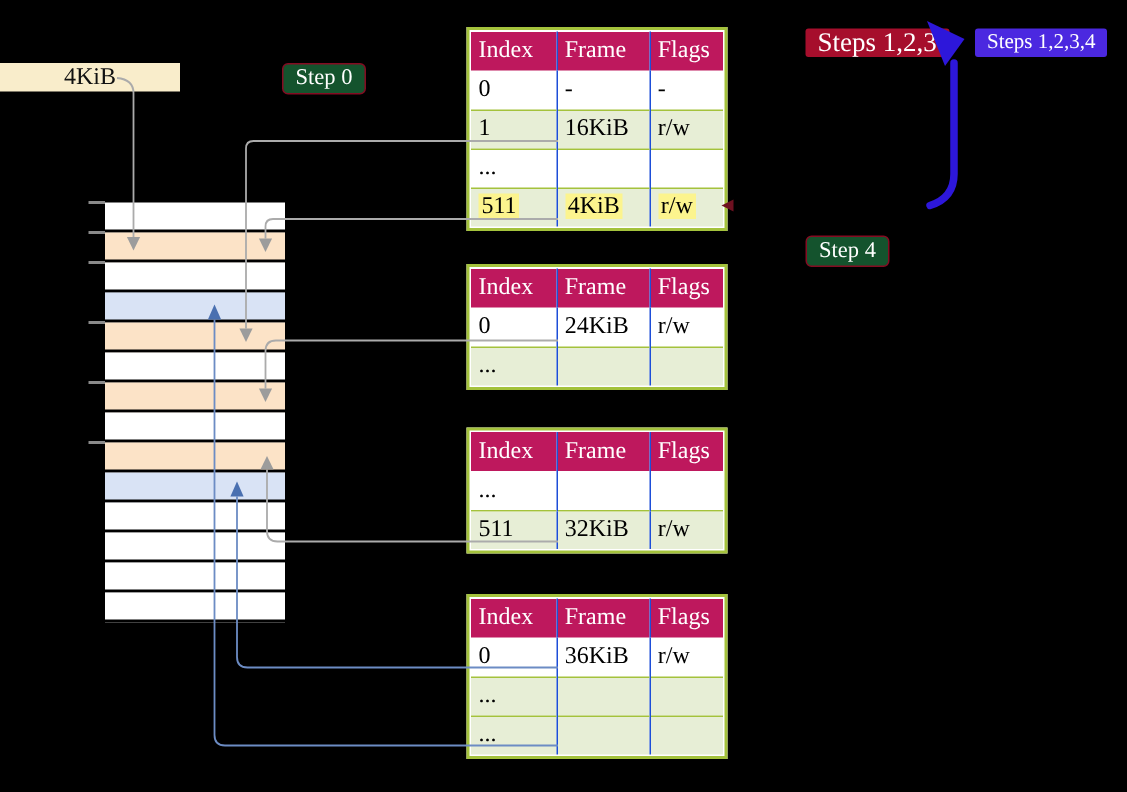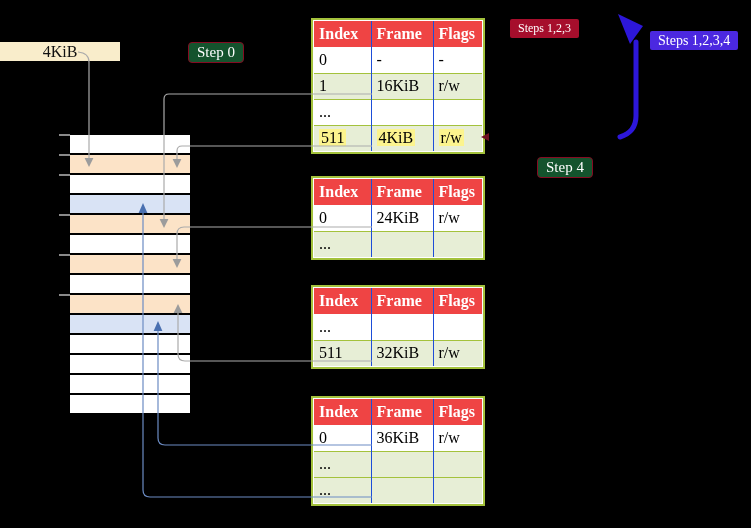--- a/index.html
+++ b/index.html
@@ -4,60 +4,60 @@
 <style>
   html,body { margin:0; padding:0; background:#000; }
   .canvas {
     position:relative; width:751px; height:528px; background:#000; overflow:hidden;
     font-family:"Liberation Serif","DejaVu Serif",serif;
   }
   
   .badge { position:absolute; color:#fff; font-size:15px; line-height:17px;
            text-align:center; padding:1px 8px; white-space:nowrap; }
   .pill  { background:#14532d; border:1px solid #850B22; border-radius:4px; }
-  .flat-red    { background:#A60E2C; border-radius:2px; font-size:12px; }
+  .flat-red    { background:#A60E2C; border-radius:2px; font-size:18px;margin-left:27px; }
   .flat-violet { background:#4B28E0; border-radius:2px; font-size:14px; }
   .cream-label { position:absolute; left:0; top:42px; width:120px; height:19px;
                  background:#F9EDCB; color:#111; font-size:16px; line-height:19px;
                  text-align:center; }
   
   .memcol { position:absolute; left:70px; top:135px; width:120px; }
   .mem-row { height:20px; box-sizing:border-box; border-bottom:2px solid #000; }
   .kind-free  { background:#ffffff; }
   .kind-table { background:#FCE3C7; }
   .kind-page  { background:#D9E3F5; }
   .tick { position:absolute; left:59px; width:11px; height:2px; background:#8a8a8a; }
   
   .twrap { position:absolute; left:311px; border:2px solid #A4C23C; background:#fff; padding:1px; }
   .ptable { border-collapse:collapse; }
   .ptable th, .ptable td {
     box-sizing:border-box; height:26px; padding:0 5px; text-align:left;
     font-size:16px; overflow:hidden; white-space:nowrap;
   }
-  .ptable th { background:#ef4444; color:#fff; font-weight:bold; }
+  .ptable th { background:#be185d; color:#fff; font-weight:normal; }
   .ptable th:nth-child(1), .ptable td:nth-child(1) { width:57px; }
   .ptable th:nth-child(2), .ptable td:nth-child(2) { width:62px; }
   .ptable th:nth-child(3), .ptable td:nth-child(3) { width:49px;margin-top:22px; }
   .ptable th:nth-child(n+2), .ptable td:nth-child(n+2) { border-left:1px solid #1d4ed8; }
   .ptable tbody tr { background:#fff; }
   .ptable tbody tr.alt { background:#E7EED6; }
   .ptable tbody tr + tr td { border-top:1px solid #A4C23C; }
   .hl { background:#FCF48E; padding:0 2px; }
   
   .overlay { position:absolute; left:0; top:0; pointer-events:none; }
 </style>
 </head>
 <body>
 
 <div class="canvas">
 
   <div class="cream-label">4KiB</div>
   <div class="badge pill" style="left:188px; top:42px;">Step 0</div>
   <div class="badge flat-red" style="left:510px; top:19px;">Steps 1,2,3</div>
-  <div class="badge flat-violet" style="left:650px; top:19px;margin-top:12px;">Steps 1,2,3,4</div>
+  <div class="badge flat-violet" style="left:650px; top:19px;">Steps 1,2,3,4</div>
   <div class="badge pill" style="left:537px; top:157px;">Step 4</div>
 
   <div class="memcol">
     <div class="mem-row kind-free"></div>
     <div class="mem-row kind-table"></div>
     <div class="mem-row kind-free"></div>
     <div class="mem-row kind-page"></div>
     <div class="mem-row kind-table"></div>
     <div class="mem-row kind-free"></div>
     <div class="mem-row kind-table"></div>

